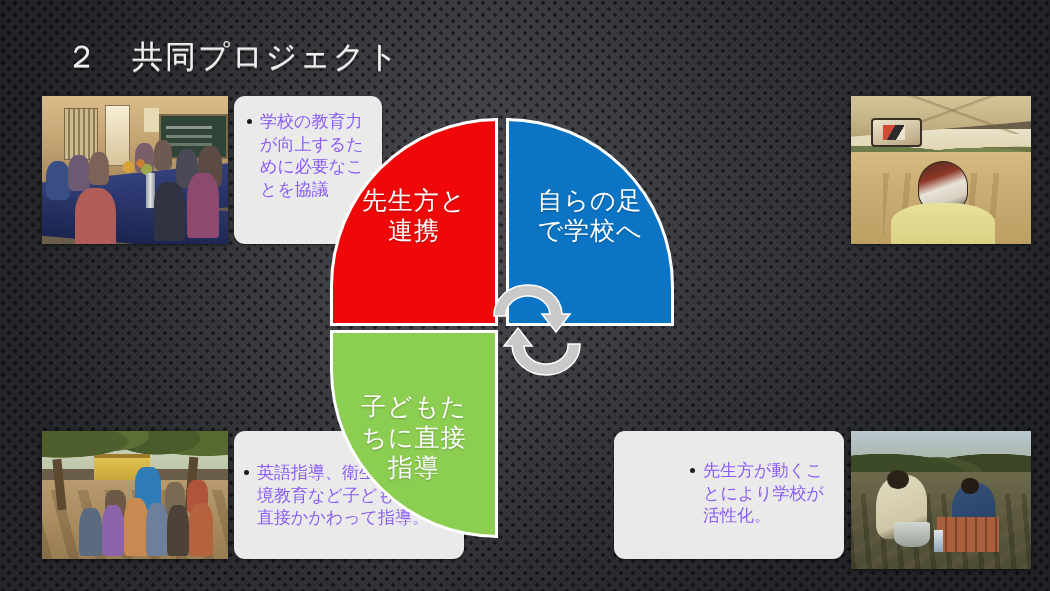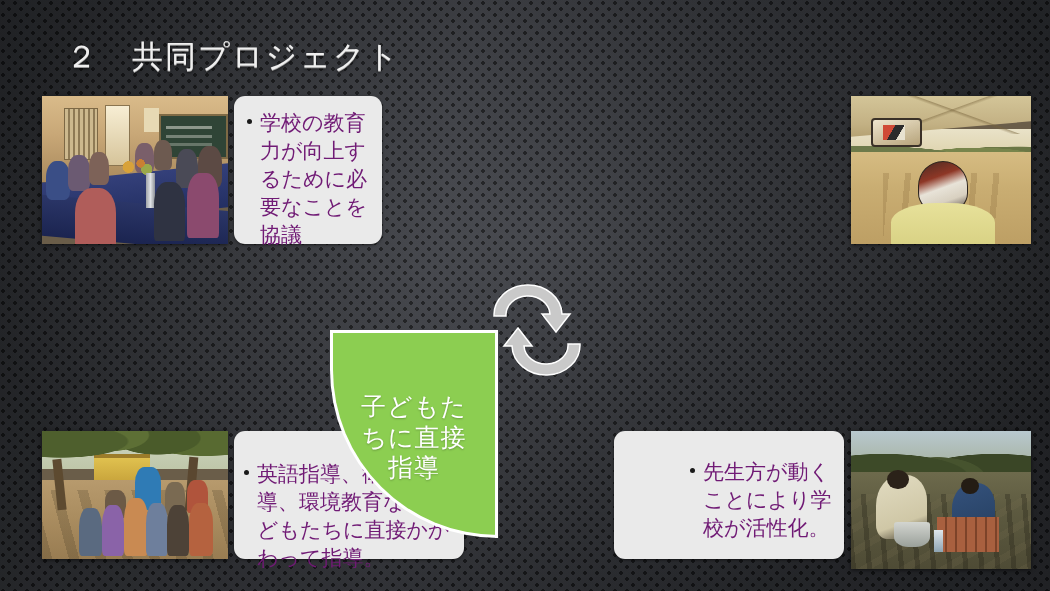--- a/index.html
+++ b/index.html
@@ -161,22 +161,22 @@
   #photo-work .bottle{left:46%;top:72%;width:5%;height:16%;
     background:linear-gradient(180deg,#dfe6ea,#8ea4b2);}
 
   
   .callout{
     position:absolute;z-index:5;
     background:#eaeaea;
     border-radius:11px;
     box-shadow:0 1px 3px rgba(0,0,0,.55);
     box-sizing:border-box;
-    color:#701a75;
-    font-size:21px;
+    color:#8b5cf6;
+    font-size:17px;
     line-height:1.33;
   }
   .callout ul{margin:0;padding:0;list-style:none;}
   .callout li{position:relative;padding-left:15px;}
   .callout li:before{
     content:"";position:absolute;left:2px;top:9px;
     width:5px;height:5px;border-radius:50%;background:#1a1a1a;
   }
   #callout-tl{left:234px;top:96px;width:148px;height:148px;padding:14px 10px 10px 11px;}
   #callout-tr{left:614px;top:96px;width:230px;height:148px;padding:14px 10px 10px 74px;}
@@ -294,20 +294,26 @@
         <li>英語指導、衛生指導、環境教育など子どもたちに直接かかわって指導。</li>
       </ul>
   </div>
   <div class="callout" id="callout-br">
     <ul>
         <li>先生方が動くことにより学校が活性化。</li>
       </ul>
   </div>
 
   <div id="wheel">
+    <div class="quad" id="quad-tl">
+      <span class="qt">先生方と<br>連携</span>
+    </div>
+    <div class="quad" id="quad-tr">
+      <span class="qt">自らの足<br>で学校へ</span>
+    </div>
     <div class="quad" id="quad-bl">
       <span class="qt">子どもた<br>ちに直接<br>指導</span>
     </div>
 
     <svg id="cycle" viewBox="0 0 110 120">
 
       <g fill="#c9c9c9" stroke="#ffffff" stroke-width="1.5">
         <path d="M 12 46
                  A 34 30 0 0 1 80 44
                  L 88 44

